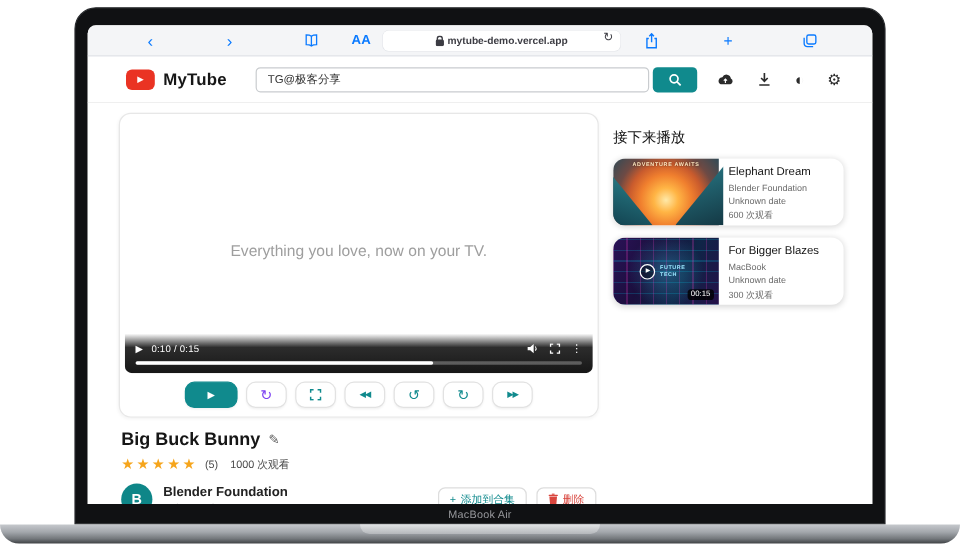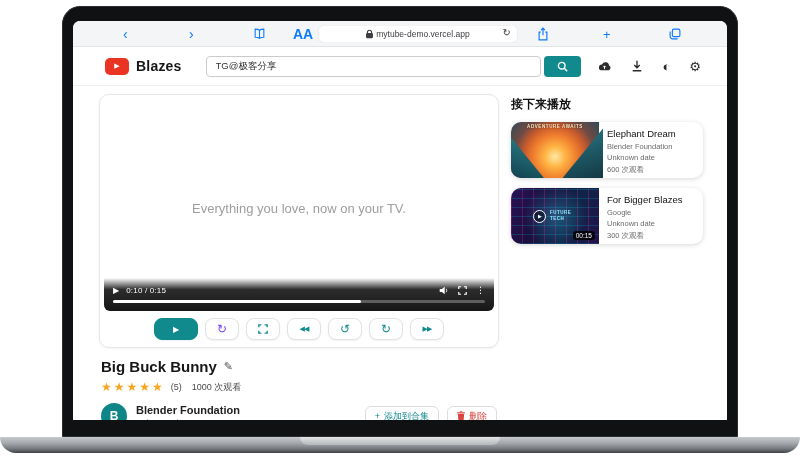--- a/index.html
+++ b/index.html
@@ -20,26 +20,26 @@
   .notch { position:absolute; left:300px; top:0; width:200px; height:8px;
     background:linear-gradient(180deg,#e2e4e6,#b4b7bb); border-radius:0 0 9px 9px; }
 
   
   .toolbar { position:relative; height:26px; background:#f4f5f7; border-bottom:1px solid #e2e4e8; }
   .toolbar .tbi { position:absolute; top:50%; transform:translateY(-50%); display:flex;
     align-items:center; justify-content:center; color:#0a7aff; cursor:default; }
   .tb-back { left:50px; font-size:14px; }
   .tb-fwd  { left:116px; font-size:14px; color:#a9b4c0; }
   .tb-book { left:180px; }
-  .tb-aa   { left:220px; font-size:14px; color:#2d2d30; font-weight:bold; }
+  .tb-aa   { left:220px; font-size:11px; color:#2d2d30; font-weight:bold; }
   .url-pill { position:absolute; left:246px; top:50%; transform:translateY(-50%);
     width:198px; height:17px; background:#fff; border-radius:5px;
     display:flex; align-items:center; justify-content:center; gap:3px;
     box-shadow:0 0 0 .5px #e3e5e9; }
-  .url-pill .url-text { font-size:8.5px; color:#3c3c43; }
+  .url-pill .url-text { font-size:8.5px; color:#3c3c43;font-weight:bold; }
   .url-reload { position:absolute; right:6px; top:1px; font-size:10px; color:#3c3c43; }
   .tb-share { left:464px; } .tb-plus { left:530px; font-size:13px; } .tb-tabs { left:596px; }
 
   
   .app-header { height:39px; display:flex; align-items:center; background:#fff;
     border-bottom:1px solid #efefef; padding:0 26px 0 32px; }
   .logo { width:24px; height:17px; background:#ea3323; border-radius:5px; display:flex;
     align-items:center; justify-content:center; color:#fff; font-size:7px; flex:none; }
   .brand { font-size:14px; font-weight:bold; color:#161616; margin-left:7px; letter-spacing:.2px; }
   .search-wrap { flex:1; display:flex; align-items:flex-start; margin:0 16px 0 24px; gap:3px; }
@@ -94,21 +94,21 @@
   .ch-date { font-size:8.5px; color:#999; margin-top:2px; }
   .ch-actions { margin-left:auto; display:flex; gap:8px; }
   .pill-btn { display:flex; align-items:center; gap:4px; height:20px; padding:0 9px;
     border:1px solid #ddd; border-radius:6px; background:#fff; font-size:9px; cursor:pointer;
     font-family:"Liberation Sans","DejaVu Sans",sans-serif; }
   .pill-btn.add { color:#108a8d; }
   .pill-btn.del { color:#d9463e; }
 
   
   .sidebar { width:192px; flex:none; }
-  .sb-heading { font-size:12px; font-weight:bold; color:#111; margin:2px 0 9px; }
+  .sb-heading { font-size:12px; font-weight:normal; color:#111; margin:12px 0 9px; }
   .sb-card { display:flex; background:#fff; border-radius:10px; overflow:hidden; height:56px;
     box-shadow:0 1px 5px rgba(0,0,0,.16); margin-bottom:10px; cursor:pointer; }
   .thumb { position:relative; width:88px; flex:none; }
   .thumb-caption { position:absolute; top:2px; left:0; right:0; text-align:center;
     font-size:4.5px; font-weight:bold; color:#ffe9c2; letter-spacing:.6px;
     text-shadow:0 0 2px rgba(0,0,0,.6); }
   .dur-badge { position:absolute; right:4px; bottom:4px; background:rgba(0,0,0,.82); color:#fff;
     font-size:6.5px; padding:1px 3px; border-radius:3px; }
   .thumb-1 { background:radial-gradient(circle at 50% 62%, #ffe9a8 0%, #ffb545 18%, #f07f2e 38%,
     #c95b2d 55%, #6e4a44 72%, #2f4a56 100%); }
@@ -168,21 +168,21 @@
         <span class="tbi tb-tabs">
           <svg width="12" height="12" viewBox="0 0 16 16" fill="none" stroke="#0a7aff" stroke-width="1.5">
               <rect x="4.5" y="1.5" width="10" height="10" rx="2"></rect>
               <path d="M11.5 14.5H5a3.5 3.5 0 01-3.5-3.5V4.5"></path>
             </svg>
         </span>
       </div>
 
       <div class="app-header">
         <span class="logo">▶</span>
-        <span class="brand">Blazes</span>
+        <span class="brand">MyTube</span>
         <div class="search-wrap">
           <input class="search-input" value="TG@极客分享" style="">
           <button class="search-btn">
             <span style="display:flex;">
               <svg width="11" height="11" viewBox="0 0 14 14" fill="none" stroke="#fff" stroke-width="1.8">
                   <circle cx="6" cy="6" r="4.2"></circle>
                   <path d="M9.2 9.2L13 13"></path>
                 </svg>
             </span>
           </button>
@@ -319,27 +319,28 @@
           <div class="sb-card">
             <div class="thumb thumb-2">
               <span class="thumb2-center">
                 <span class="play-circle">▶</span>
                 <span class="thumb2-label">FUTURE TECH</span>
               </span>
               <span class="dur-badge">00:15</span>
             </div>
             <div class="sb-info">
               <div class="sb-title">For Bigger Blazes</div>
-              <div class="sb-meta">Google</div>
+              <div class="sb-meta">MacBook</div>
               <div class="sb-meta">Unknown date</div>
               <div class="sb-meta">300 次观看</div>
             </div>
           </div>
         </div>
       </div>
 
     </div>
+    <div class="device-label">MacBook Air</div>
   </div>
 
   <div class="base">
     <div class="notch"></div>
   </div>
 </div>
 
 </body></html>

